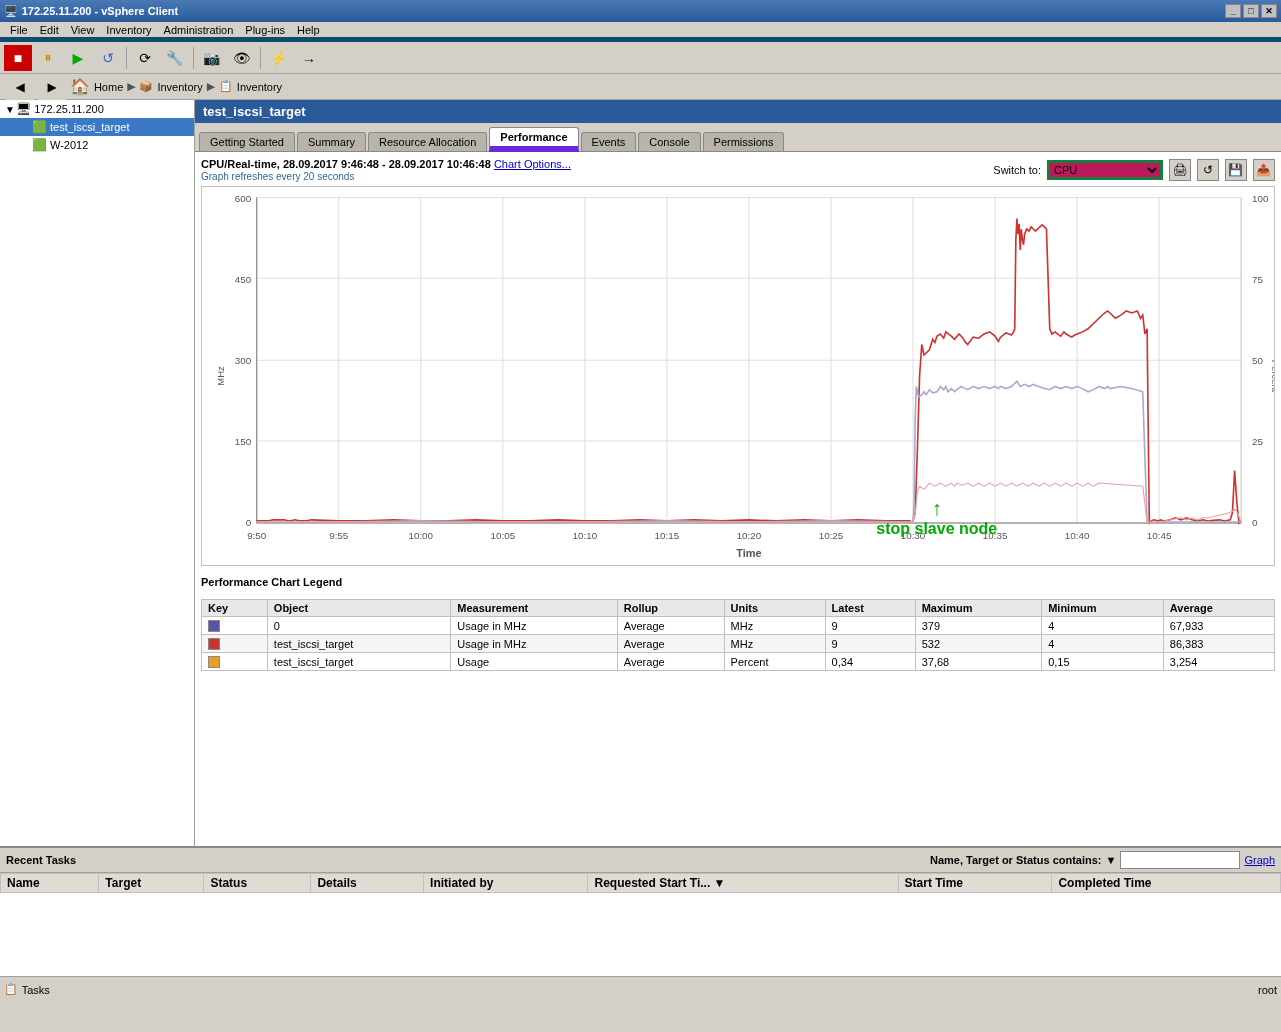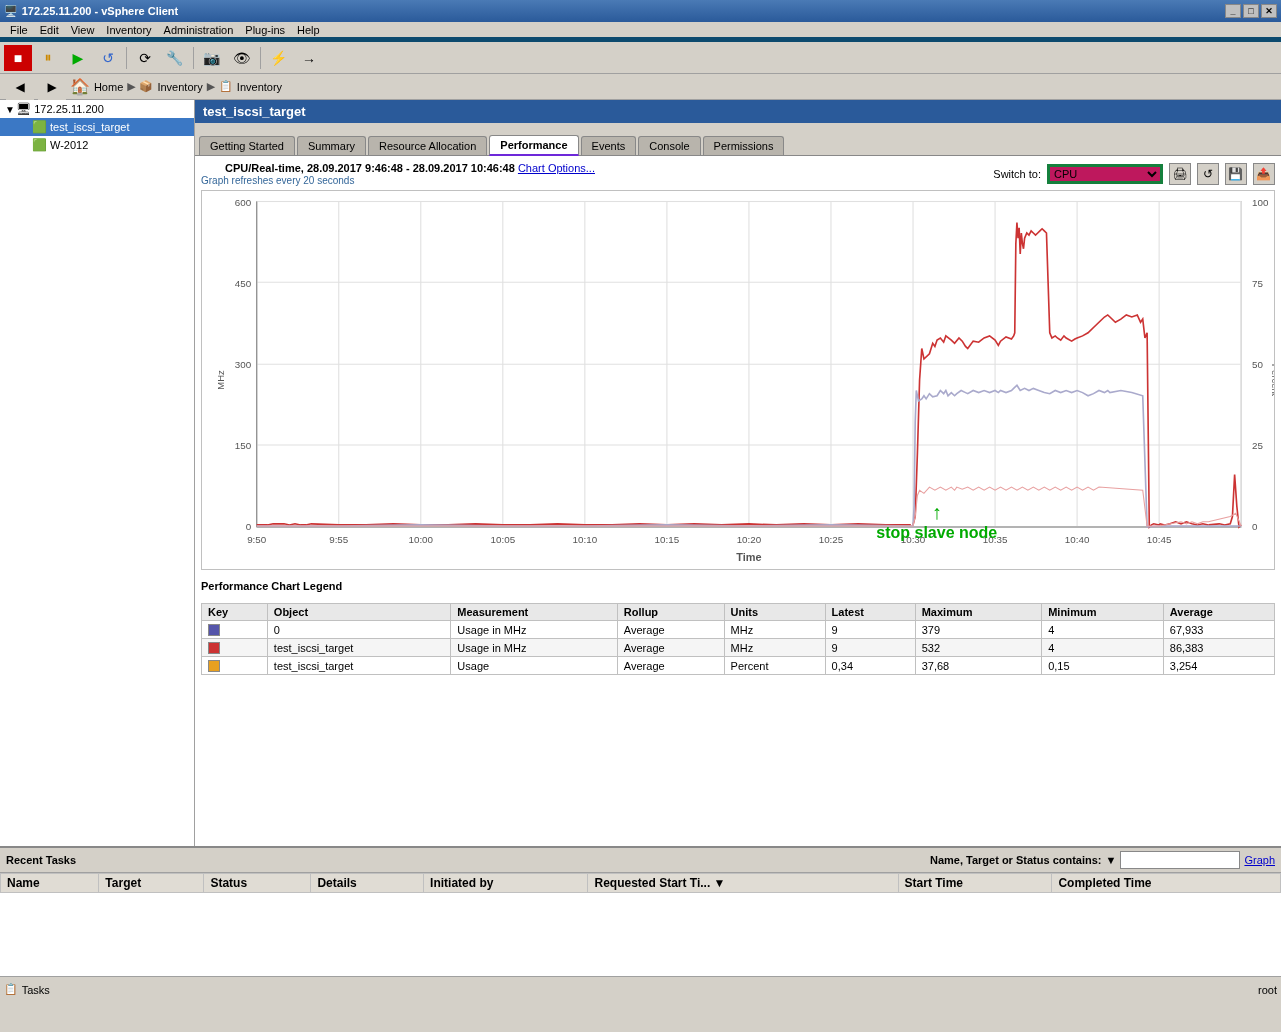--- a/index.html
+++ b/index.html
@@ -127,24 +127,23 @@
       border: 1px solid #888;
       border-bottom: none;
       cursor: pointer;
       font-size: 11px;
       margin-right: 2px;
       border-radius: 3px 3px 0 0;
     }
     .tab.active {
       background: white;
       font-weight: bold;
-      border-bottom: 2px solid #6d28d9;
+      border-bottom: 6px solid #6d28d9;
       margin-bottom: -1px;
       z-index: 1;
-      margin-top: 8px;
     }
 
     
     #content {
       background: white;
       flex: 1;
       overflow-y: auto;
       padding: 6px;
     }
     .chart-options { color: #0000cc; text-decoration: underline; cursor: pointer; }
@@ -406,21 +405,21 @@
       <div class="tab active">Performance</div>
       <div class="tab">Events</div>
       <div class="tab">Console</div>
       <div class="tab">Permissions</div>
     </div>
 
     <div id="content">
 
       <div class="chart-toolbar">
         <div>
-          <span style="font-size:11px;font-weight:bold;color:#000;margin-left:24px;">CPU/Real-time, 28.09.2017 9:46:48 - 28.09.2017 10:46:48</span>
+          <span style="font-size:11px;font-weight:bold;color:#000;">CPU/Real-time, 28.09.2017 9:46:48 - 28.09.2017 10:46:48</span>
           <span> </span>
           <span class="chart-options">Chart Options...</span>
           <br>
           <span class="refresh-text">Graph refreshes every 20 seconds</span>
         </div>
         <div class="switch-to-row">
           <span>Switch to:</span>
           <select class="switch-select">
             <option>CPU</option>
             <option>Memory</option>

